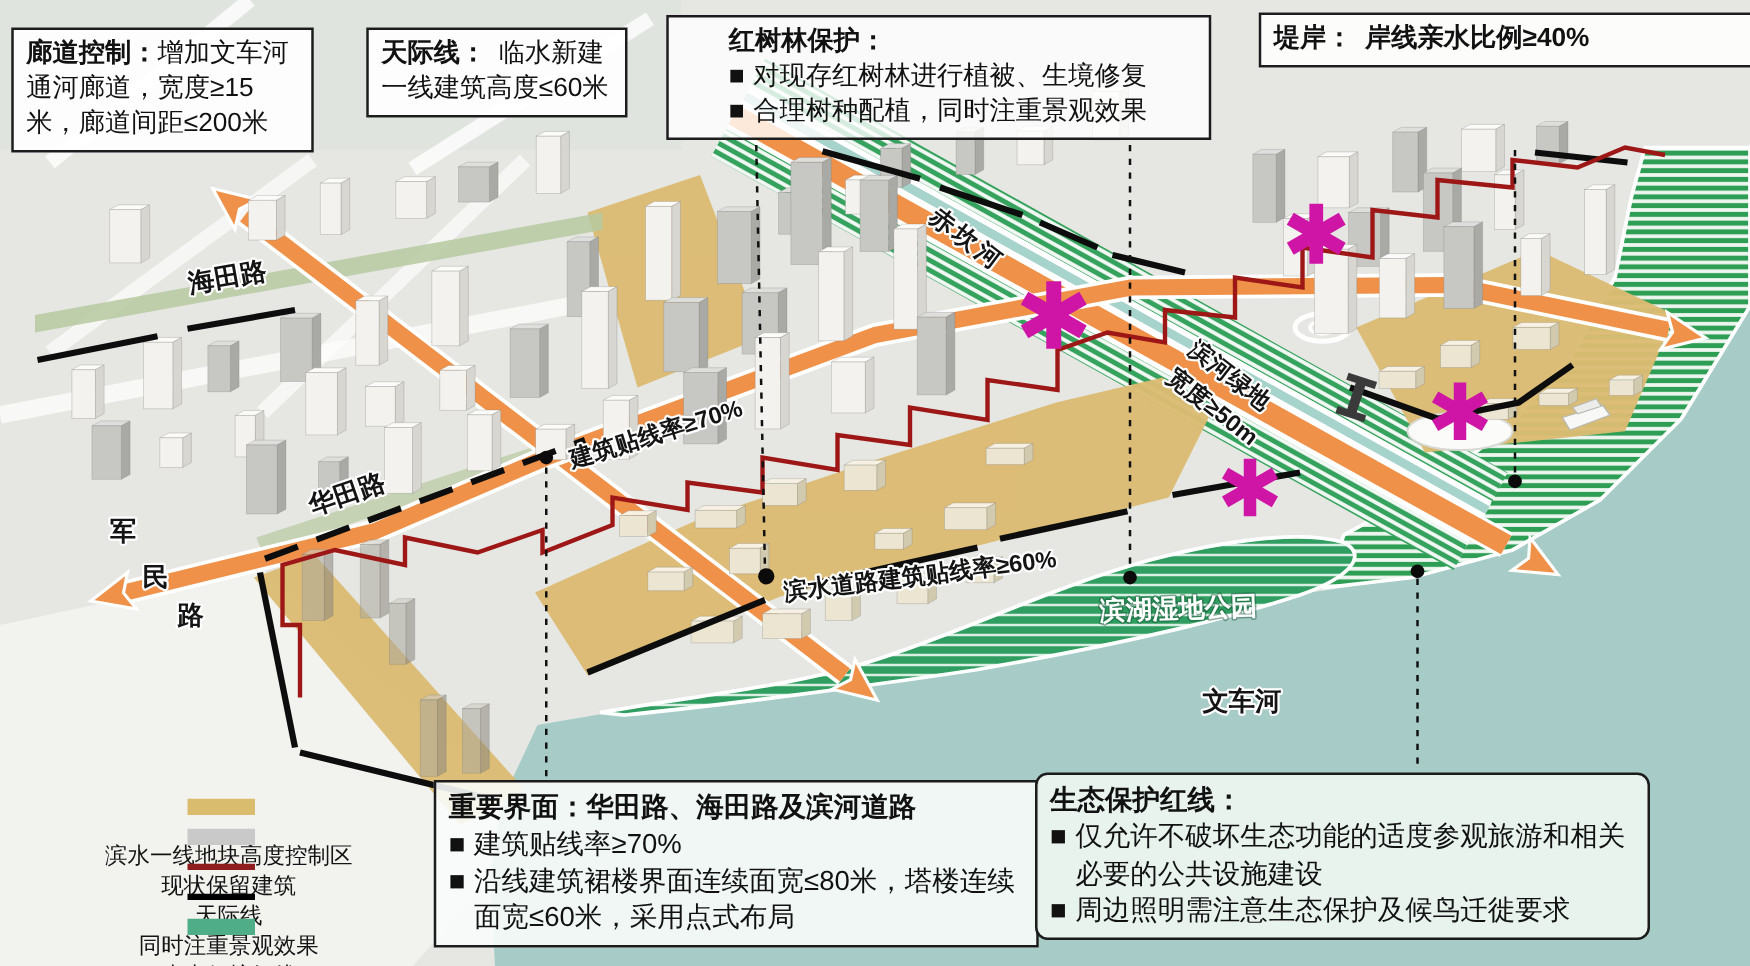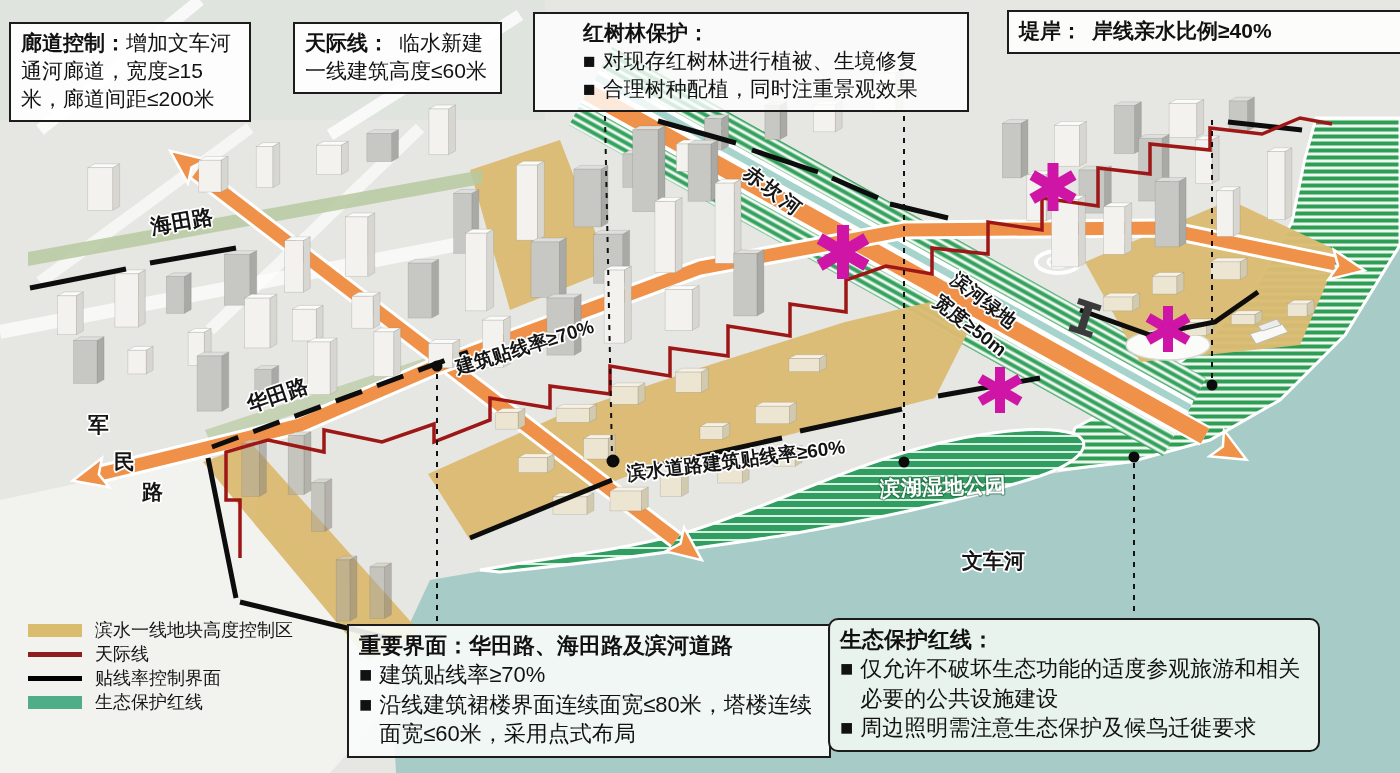--- a/index.html
+++ b/index.html
@@ -13,21 +13,21 @@
   .sp{display:inline-block;width:10px;}
   .brow{display:flex;align-items:flex-start;}
   .bullet{margin-right:7px;flex:0 0 auto;}
   #box-corridor{left:9px;top:22px;width:242px;}
   #box-skyline{left:293px;top:22px;width:209px;}
   #box-mangrove{left:533px;top:12px;width:436px;background:rgba(255,255,255,0.8);padding-left:48px;}
   #box-embankment{left:972px;top:10px;width:427px;background:rgba(255,255,255,0.85);margin-left:35px;}
   #box-interface{left:327px;top:624px;width:484px;font-size:22px;background:rgba(248,252,250,0.9);margin-left:20px;}
   #box-eco{left:828px;top:618px;width:492px;font-size:22px;background:rgba(238,246,241,0.92);border-radius:10px;}
   #legend{position:absolute;left:28px;top:618px;width:310px;}
-  .lrow{display:flex;align-items:center;height:24px;}
+  .lrow{display:flex;align-items:center;height:24px;flex-direction:column;}
   .lsw{width:54px;flex:0 0 54px;margin-right:13px;display:flex;align-items:center;justify-content:flex-start;}
   .lsw i{display:block;width:54px;}
   .sw-tan{height:13px;background:#d9bc6d;}
   .sw-gray{height:13px;background:#c9c9c9;}
   .sw-red{height:5px;background:#8e1d1d;}
   .sw-black{height:5px;background:#000;}
   .sw-green{height:13px;background:#4fae87;}
   .llabel{font-size:18px;color:#141414;}
   .mlabel{font-family:"Liberation Sans","DejaVu Sans",sans-serif;font-weight:700;fill:#141414;
           stroke:#ffffff;stroke-width:3.5px;paint-order:stroke;stroke-linejoin:round;}
@@ -497,29 +497,35 @@
 
 <div id="legend">
   <div class="lrow">
     <span class="lsw">
           <i class="sw-tan"></i>
         </span>
     <span class="llabel">滨水一线地块高度控制区</span>
   </div>
   <div class="lrow">
     <span class="lsw">
+          <i class="sw-gray"></i>
+        </span>
+    <span class="llabel">现状保留建筑</span>
+  </div>
+  <div class="lrow">
+    <span class="lsw">
           <i class="sw-red"></i>
         </span>
     <span class="llabel">天际线</span>
   </div>
   <div class="lrow">
     <span class="lsw">
           <i class="sw-black"></i>
         </span>
-    <span class="llabel">贴线率控制界面</span>
+    <span class="llabel">同时注重景观效果</span>
   </div>
   <div class="lrow">
     <span class="lsw">
           <i class="sw-green"></i>
         </span>
     <span class="llabel">生态保护红线</span>
   </div>
 </div>
 
 </div>

